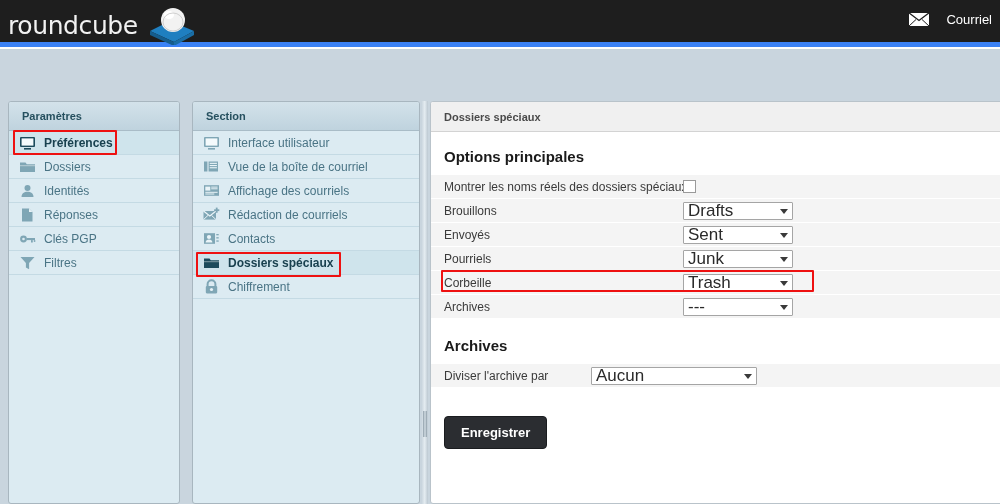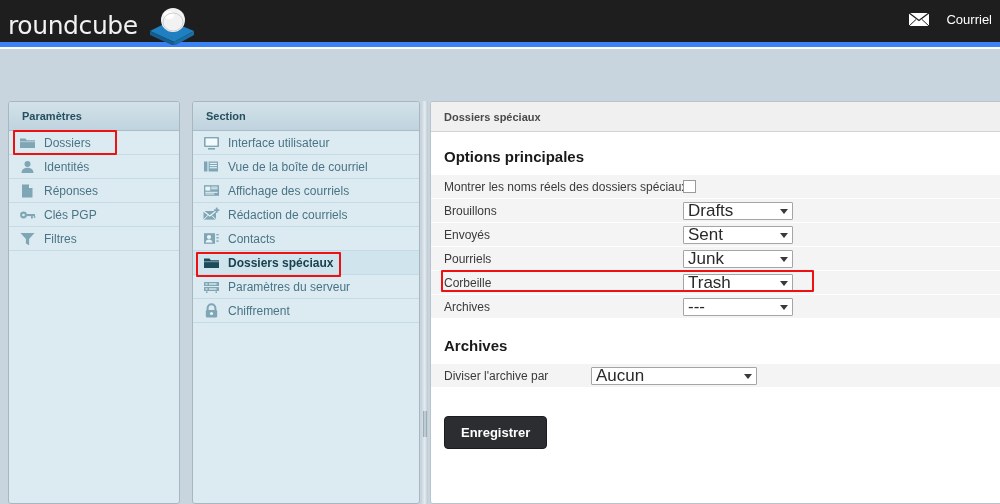--- a/index.html
+++ b/index.html
@@ -254,20 +254,28 @@
     </svg>
     <span>Courriel</span>
   </div>
 </div>
 
 <div class="page-bg"></div>
 
 <div class="panel panel-settings">
   <div class="panel-head">Paramètres</div>
   <ul class="nav-list" id="settings-list">
+      <li class="nav-item active">
+        <svg class="nav-icon" viewBox="0 0 17 16">
+          <rect x="1" y="2" width="15" height="10" rx="1" fill="#1c4b5c"></rect>
+       <rect x="2.6" y="3.4" width="11.8" height="7.2" fill="#f4fafc"></rect>
+       <rect x="5" y="13" width="7" height="1.6" fill="#1c4b5c"></rect>
+        </svg>
+        <span class="nav-label">Préférences</span>
+      </li>
       <li class="nav-item">
         <svg class="nav-icon" viewBox="0 0 17 16">
           <path d="M1 3.5h5.5l1.3 1.8H16V13H1z" fill="#7fa6b5"></path>
        <rect x="1" y="6.2" width="15" height="1" fill="#ffffff" opacity="0.45"></rect>
         </svg>
         <span class="nav-label">Dossiers</span>
       </li>
       <li class="nav-item">
         <svg class="nav-icon" viewBox="0 0 17 16">
           <circle cx="8.5" cy="5" r="3" fill="#7fa6b5"></circle>
@@ -355,33 +363,20 @@
        <rect x="13.3" y="9.4" width="2.4" height="1.3" fill="#7fa6b5"></rect>
         </svg>
         <span class="nav-label">Contacts</span>
       </li>
       <li class="nav-item active">
         <svg class="nav-icon" viewBox="0 0 17 16">
           <path d="M1 3.5h5.5l1.3 1.8H16V13H1z" fill="#1c4b5c"></path>
        <rect x="1" y="6.2" width="15" height="1" fill="#ffffff" opacity="0.45"></rect>
         </svg>
         <span class="nav-label">Dossiers spéciaux</span>
-      </li>
-      <li class="nav-item">
-        <svg class="nav-icon" viewBox="0 0 17 16">
-          <rect x="1" y="3" width="15" height="4" rx="0.6" fill="#7fa6b5"></rect>
-       <rect x="1" y="8" width="15" height="4" rx="0.6" fill="#7fa6b5"></rect>
-       <rect x="2.5" y="4.4" width="2" height="1.2" fill="#eaf4f8"></rect>
-       <rect x="2.5" y="9.4" width="2" height="1.2" fill="#eaf4f8"></rect>
-       <rect x="6" y="4.4" width="7.5" height="1.2" fill="#eaf4f8"></rect>
-       <rect x="6" y="9.4" width="7.5" height="1.2" fill="#eaf4f8"></rect>
-       <rect x="3" y="12.4" width="1.5" height="1.6" fill="#7fa6b5"></rect>
-       <rect x="12.5" y="12.4" width="1.5" height="1.6" fill="#7fa6b5"></rect>
-        </svg>
-        <span class="nav-label">Paramètres du serveur</span>
       </li>
       <li class="nav-item">
         <svg class="nav-icon" viewBox="0 0 17 16">
           <path d="M4.6 7V5.1a3.9 3.9 0 0 1 7.8 0V7" fill="none" stroke="#7fa6b5" stroke-width="2"></path>
        <rect x="2.8" y="6.9" width="11.4" height="7.5" rx="1.1" fill="#7fa6b5"></rect>
        <circle cx="8.5" cy="10.5" r="1.6" fill="#e8f3f7"></circle>
         </svg>
         <span class="nav-label">Chiffrement</span>
       </li>
     </ul>

